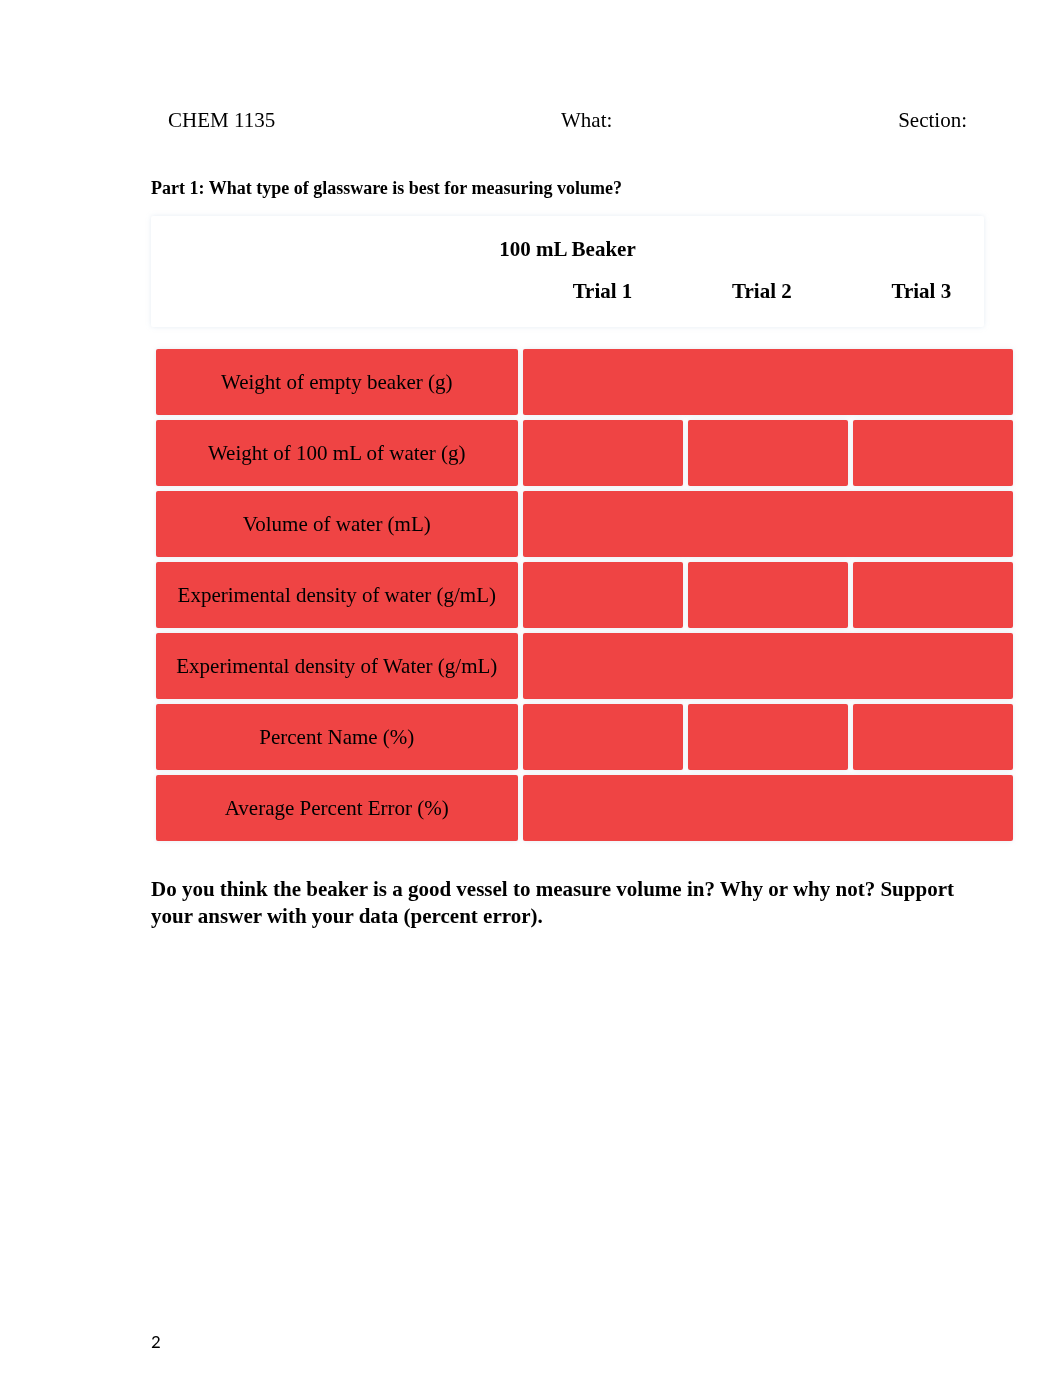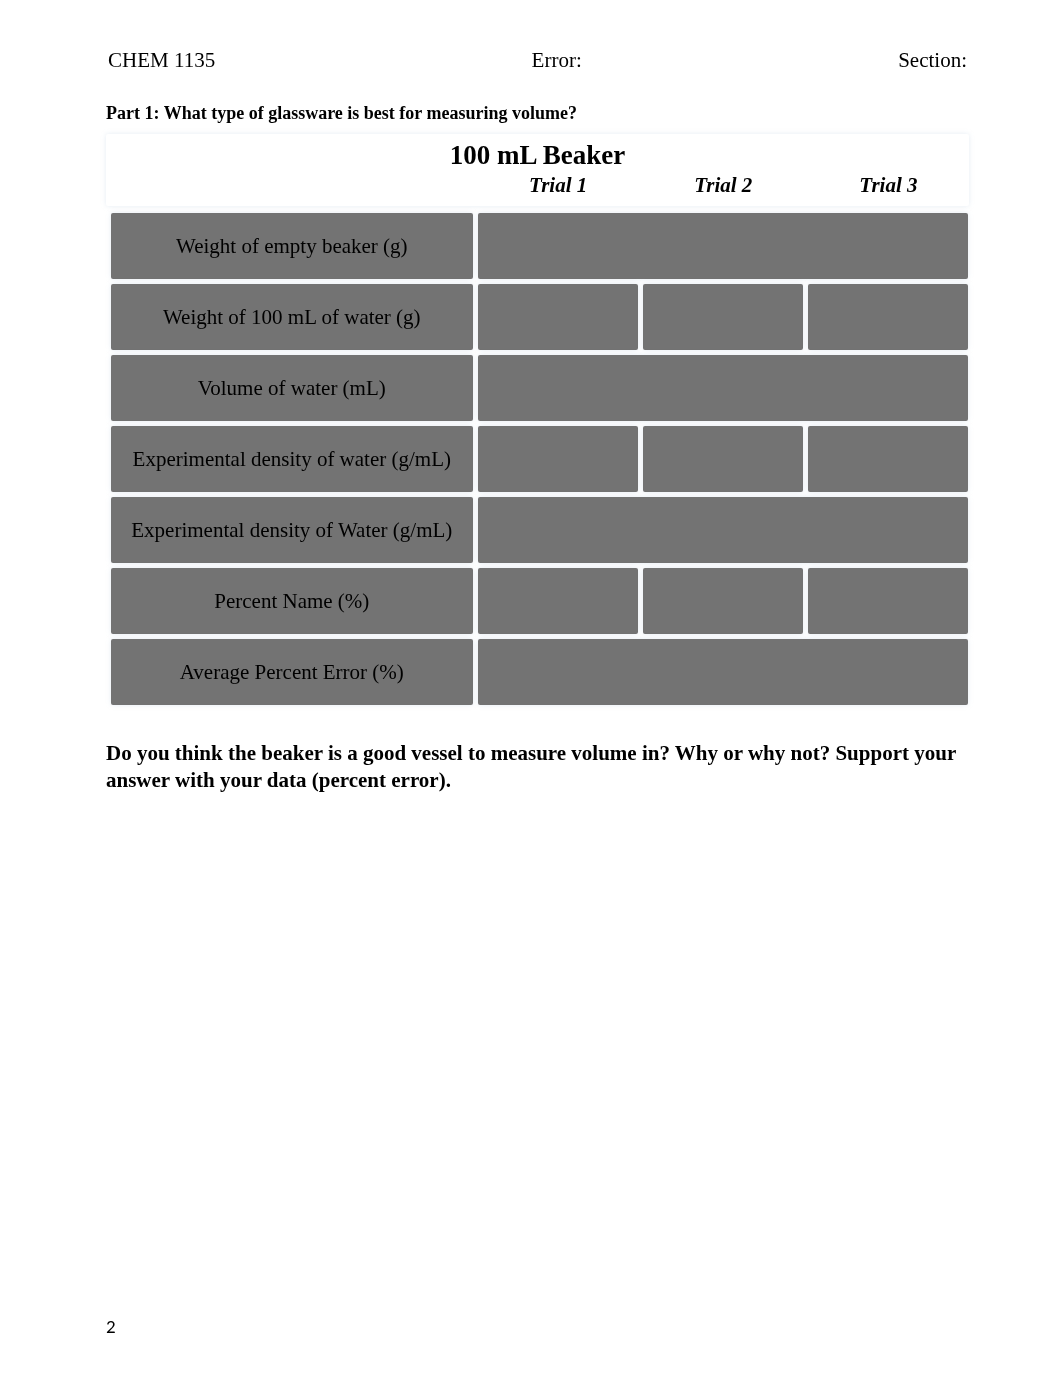--- a/index.html
+++ b/index.html
@@ -1,16 +1,16 @@
 <!DOCTYPE html>
 <html><head>
   <meta charset="utf-8">
   <style>
     * {
-      margin: 2px;
+      margin: 17px;
       padding: 0;
       box-sizing: border-box;
       gap: 16px;
     }
     body {
       font-family: 'Times New Roman', Times, serif;
       background: #ffffff;
       width: 1062px;
       height: 1376px;
       padding: 40px 95px 40px 100px;
@@ -28,21 +28,21 @@
       font-weight: bold;
       margin-bottom: 10px;
     }
     .data-table {
       width: 100%;
       border-collapse: separate;
       border-spacing: 5px;
       table-layout: fixed;
     }
     .data-table td, .data-table th {
-      background: #737373;
+      background: #ef4444;
       box-shadow: 0 0 5px rgba(180, 200, 220, 0.35);
       padding: 0;
       height: 66px;
       vertical-align: middle;
       border-radius: 2px;
     }
     .label-col {
       width: 350px;
     }
     .trial-col {
@@ -73,36 +73,35 @@
     .header-wrap {
       box-shadow: 0 0 5px rgba(180, 200, 220, 0.35);
       border-radius: 2px;
       padding: 4px 0 6px 0;
       margin-bottom: 1px;
     }
     .header-inner-table {
       width: 100%;
       border-collapse: collapse;
       table-layout: fixed;
-      font-style: italic;
     }
     .header-inner-table td.lbl { width: 354px; }
     .header-inner-table td.tr  { width: 159px; text-align: center; font-weight: bold; font-size: 21px; }
     .header-inner-title {
       text-align: center;
       font-weight: bold;
-      font-size: 27px;
+      font-size: 21px;
     }
   </style>
 </head>
 <body>
 
 <div class="header">
   <span>CHEM 1135</span>
-  <span>Error:</span>
+  <span>What:</span>
   <span>Section:</span>
 </div>
 
 <div class="part-title">Part 1: What type of glassware is best for measuring volume?</div>
 
 <div class="header-wrap">
   <div class="header-inner-title">100 mL Beaker</div>
   <table class="header-inner-table">
     <tbody>
         <tr>

